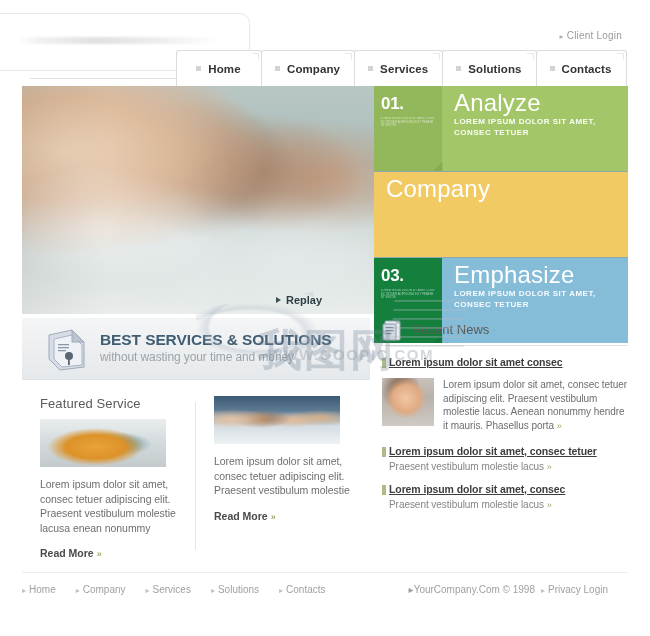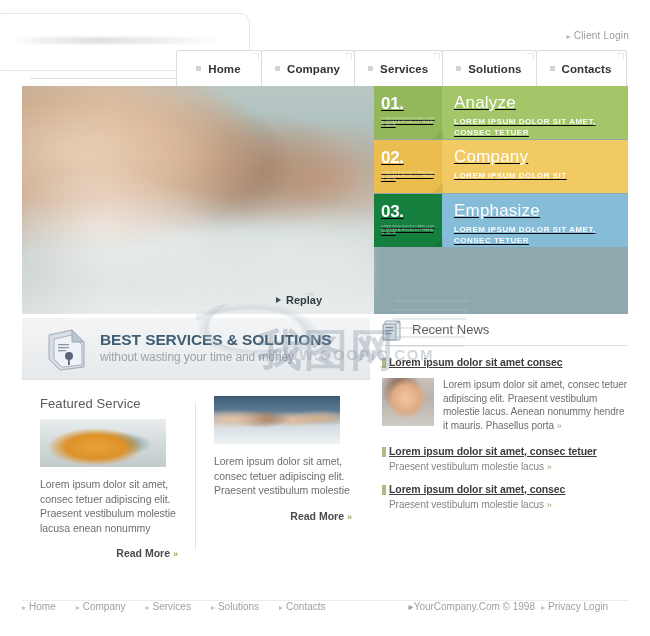--- a/index.html
+++ b/index.html
@@ -17,21 +17,21 @@
   }
 
   
   .header {
     position: absolute; left: 0; top: 0;
     width: 650px; height: 86px;
     background: #ffffff;
   }
 
   .client-login {
-    position: absolute; right: 21px; top: 30px;
+    position: absolute; right: 28px; top: 30px;
     font-size: 10px; color: #9a9a9a;
     letter-spacing: .2px;
     white-space: nowrap;
     margin-left: 16px;
   }
   .client-login .arrow { color: #b3b3b3; font-size: 8px; margin-right: 3px; }
 
   
   .logo-box {
     position: absolute; left: -8px; top: 13px;
@@ -159,24 +159,23 @@
     vertical-align: 1px;
   }
 
   
   .panels {
     position: absolute; left: 374px; top: 86px;
     width: 254px; height: 228px;
   }
   .panel {
     position: relative;
-    height: 53px;
+    height: 85px;
     display: flex;
     overflow: hidden;
-    text-decoration: underline;
   }
   .panel + .panel { margin-top: 1px; }
   .panel .num-col {
     width: 68px;
     flex: 0 0 68px;
     position: relative;
     padding: 9px 0 0 7px;
   }
   .panel .num {
     font-size: 17px; font-weight: bold;
@@ -199,21 +198,21 @@
     content: "";
     position: absolute; right: -1px; bottom: 0;
     border-left: 10px solid transparent;
     border-bottom: 10px solid rgba(0,0,0,.07);
   }
   .panel .body {
     flex: 1 1 auto;
     padding: 4px 10px 0 12px;
   }
   .panel .ttl {
-    font-size: 17px;
+    font-size: 24px;
     font-weight: normal;
     color: #ffffff;
     line-height: 26px;
     letter-spacing: .2px;
   }
   .panel .sub {
     font-size: 8px;
     font-weight: bold;
     color: #ffffff;
     line-height: 11px;
@@ -290,21 +289,21 @@
       linear-gradient(180deg,#3c5a74 0%, #5d7a92 30%, #d4dde3 62%, #eef2f4 100%);
   }
   .col p.body {
     font-size: 10.5px;
     line-height: 14.5px;
     color: #6e6e6e;
     letter-spacing: -.05px;
   }
   .readmore {
     margin-top: 12px;
-    text-align: right;
+    text-align: left;
     font-size: 10.5px;
     font-weight: bold;
     color: #4a4a4a;
   }
   .readmore .chev { color: #9aab6a; font-size: 9px; margin-left: 3px; }
 
   
   .news {
     position: absolute; left: 382px; top: 320px;
     width: 246px; height: 246px;
@@ -360,23 +359,23 @@
     letter-spacing: -.05px;
   }
   .news-lead .txt .chev { color: #9aab6a; font-size: 9px; }
 
   
   .footer {
     position: absolute; left: 22px; top: 572px;
     width: 606px; height: 34px;
     border-top: 1px solid #ececec;
     display: flex;
+    align-items: center;
     font-size: 10px;
     color: #a0a0a0;
-    margin-top: 28px;
   }
   .footer .flink { margin-right: 20px; white-space: nowrap; }
   .footer .flink .a { color: #c0c0c0; font-size: 8px; margin-right: 3px; }
   .footer .spacer { flex: 1 1 auto; }
   .footer .copy { white-space: nowrap; margin-right: 6px; }
 
   
   .watermark {
     position: absolute; left: 0; top: 0;
     width: 650px; height: 636px;
@@ -482,27 +481,22 @@
         <div class="num">01.</div>
         <div class="micro">LOREM IPSUM DOLOR SIT AMET CONSEC TETUER ADIPISCING ELIT PRAESENT VESTIB</div>
       </div>
       <div class="body">
         <div class="ttl">Analyze</div>
         <div class="sub">LOREM IPSUM DOLOR SIT AMET, CONSEC TETUER</div>
       </div>
     </div>
 
     <div class="panel" style="background:#f2ca63">
-      <div class="num-col" style="background:#eabd4e">
-        <div class="num">02.</div>
-        <div class="micro">LOREM IPSUM DOLOR SIT AMET CONSEC TETUER ADIPISCING ELIT PRAESENT VESTIB</div>
-      </div>
       <div class="body">
         <div class="ttl">Company</div>
-        <div class="sub">LOREM IPSUM DOLOR SIT</div>
       </div>
     </div>
 
     <div class="panel" style="background:#85bcd8">
       <div class="num-col" style="background:#15803d">
         <div class="num">03.</div>
         <div class="micro">LOREM IPSUM DOLOR SIT AMET CONSEC TETUER ADIPISCING ELIT PRAESENT VESTIB</div>
       </div>
       <div class="body">
         <div class="ttl">Emphasize</div>

